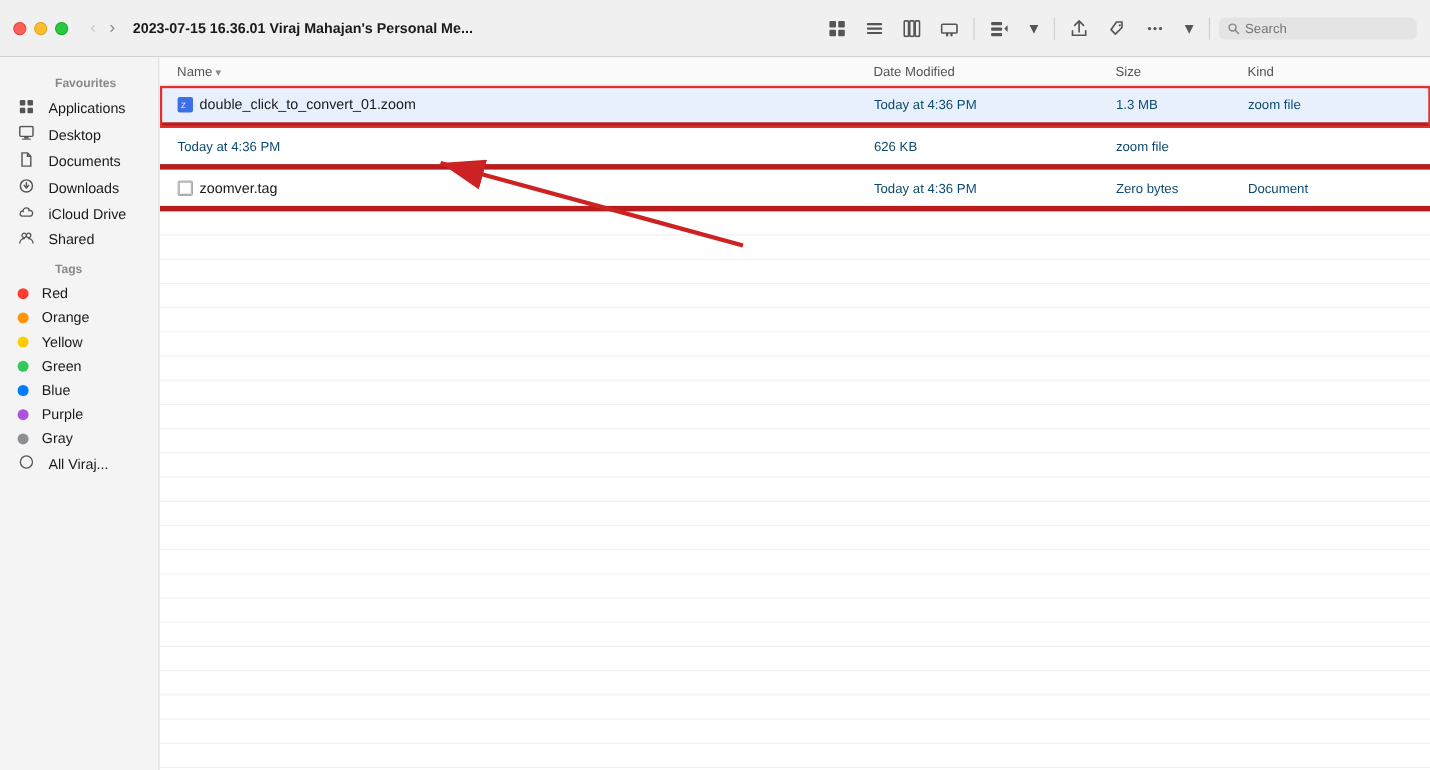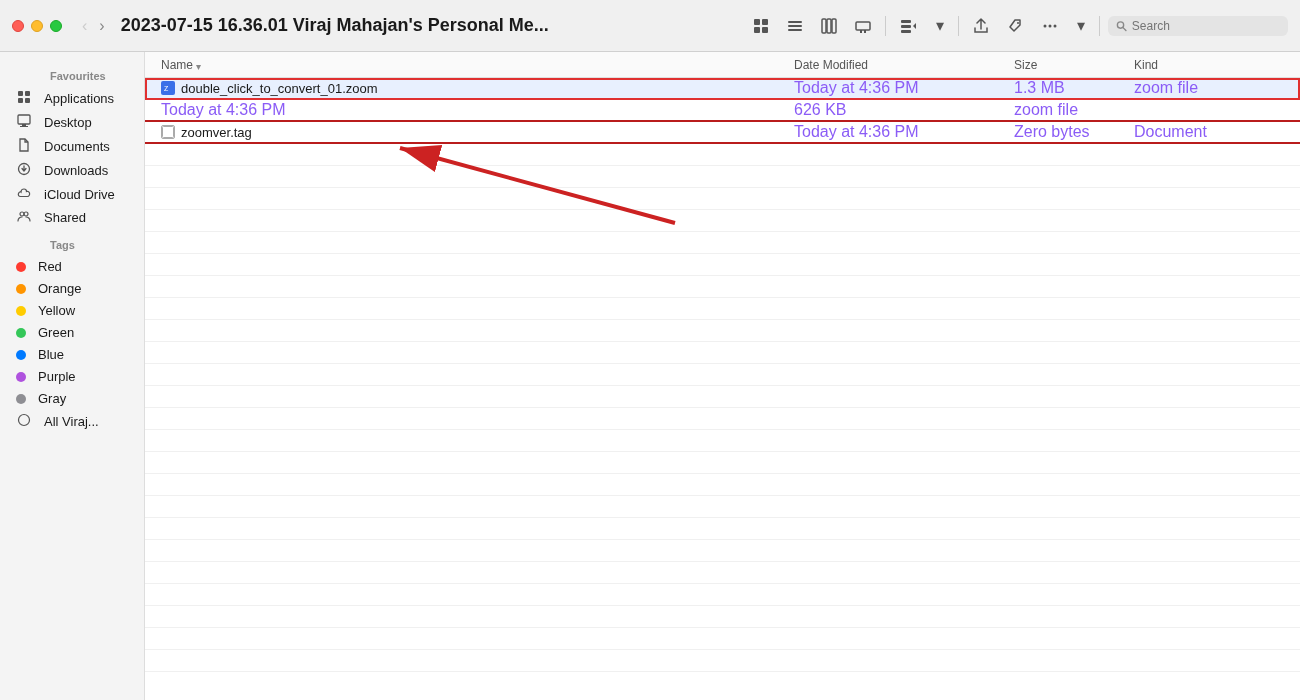--- a/index.html
+++ b/index.html
@@ -34,21 +34,21 @@
       background: none;
       border: none;
       cursor: pointer;
       color: #888;
       font-size: 16px;
       padding: 2px 4px;
       border-radius: 4px;
     }
     .nav-btn.disabled { color: #ccc; cursor: default; }
     .window-title {
-      font-size: 18px;
+      font-size: 13px;
       font-weight: 600;
       color: #1a1a1a;
       flex: 1;
       white-space: nowrap;
       overflow: hidden;
       text-overflow: ellipsis;
     }
     .toolbar-icons {
       display: flex;
       align-items: center;
@@ -168,23 +168,23 @@
 
     
     .file-list {
       flex: 1;
       overflow-y: auto;
     }
     .file-row {
       display: grid;
       grid-template-columns: 1fr 220px 120px 150px;
       padding: 0 16px;
-      height: 22px;
-      align-items: center;
-      border-bottom: 2px solid #b91c1c;
+      height: 38px;
+      align-items: center;
+      border-bottom: 5px solid #b91c1c;
       cursor: pointer;
     }
     .file-row.selected {
       background: #e8f0fe;
     }
     .file-row.highlighted-outline {
       outline: 2px solid #e03030;
       outline-offset: -2px;
       position: relative;
       z-index: 1;
@@ -204,22 +204,22 @@
       display: flex;
       align-items: center;
       justify-content: center;
     }
     .file-icon.blue { background: #3a6fe8; }
     .file-icon.gray-outline {
       background: none;
       border: 1px solid #aaa;
     }
     .file-cell {
-      font-size: 16px;
-      color: #8b5cf6;
+      font-size: 12px;
+      color: #0c4a6e;
     }
     .main-area {
       position: relative;
       flex: 1;
       overflow: hidden;
       display: flex;
       flex-direction: column;
     }
 
     

